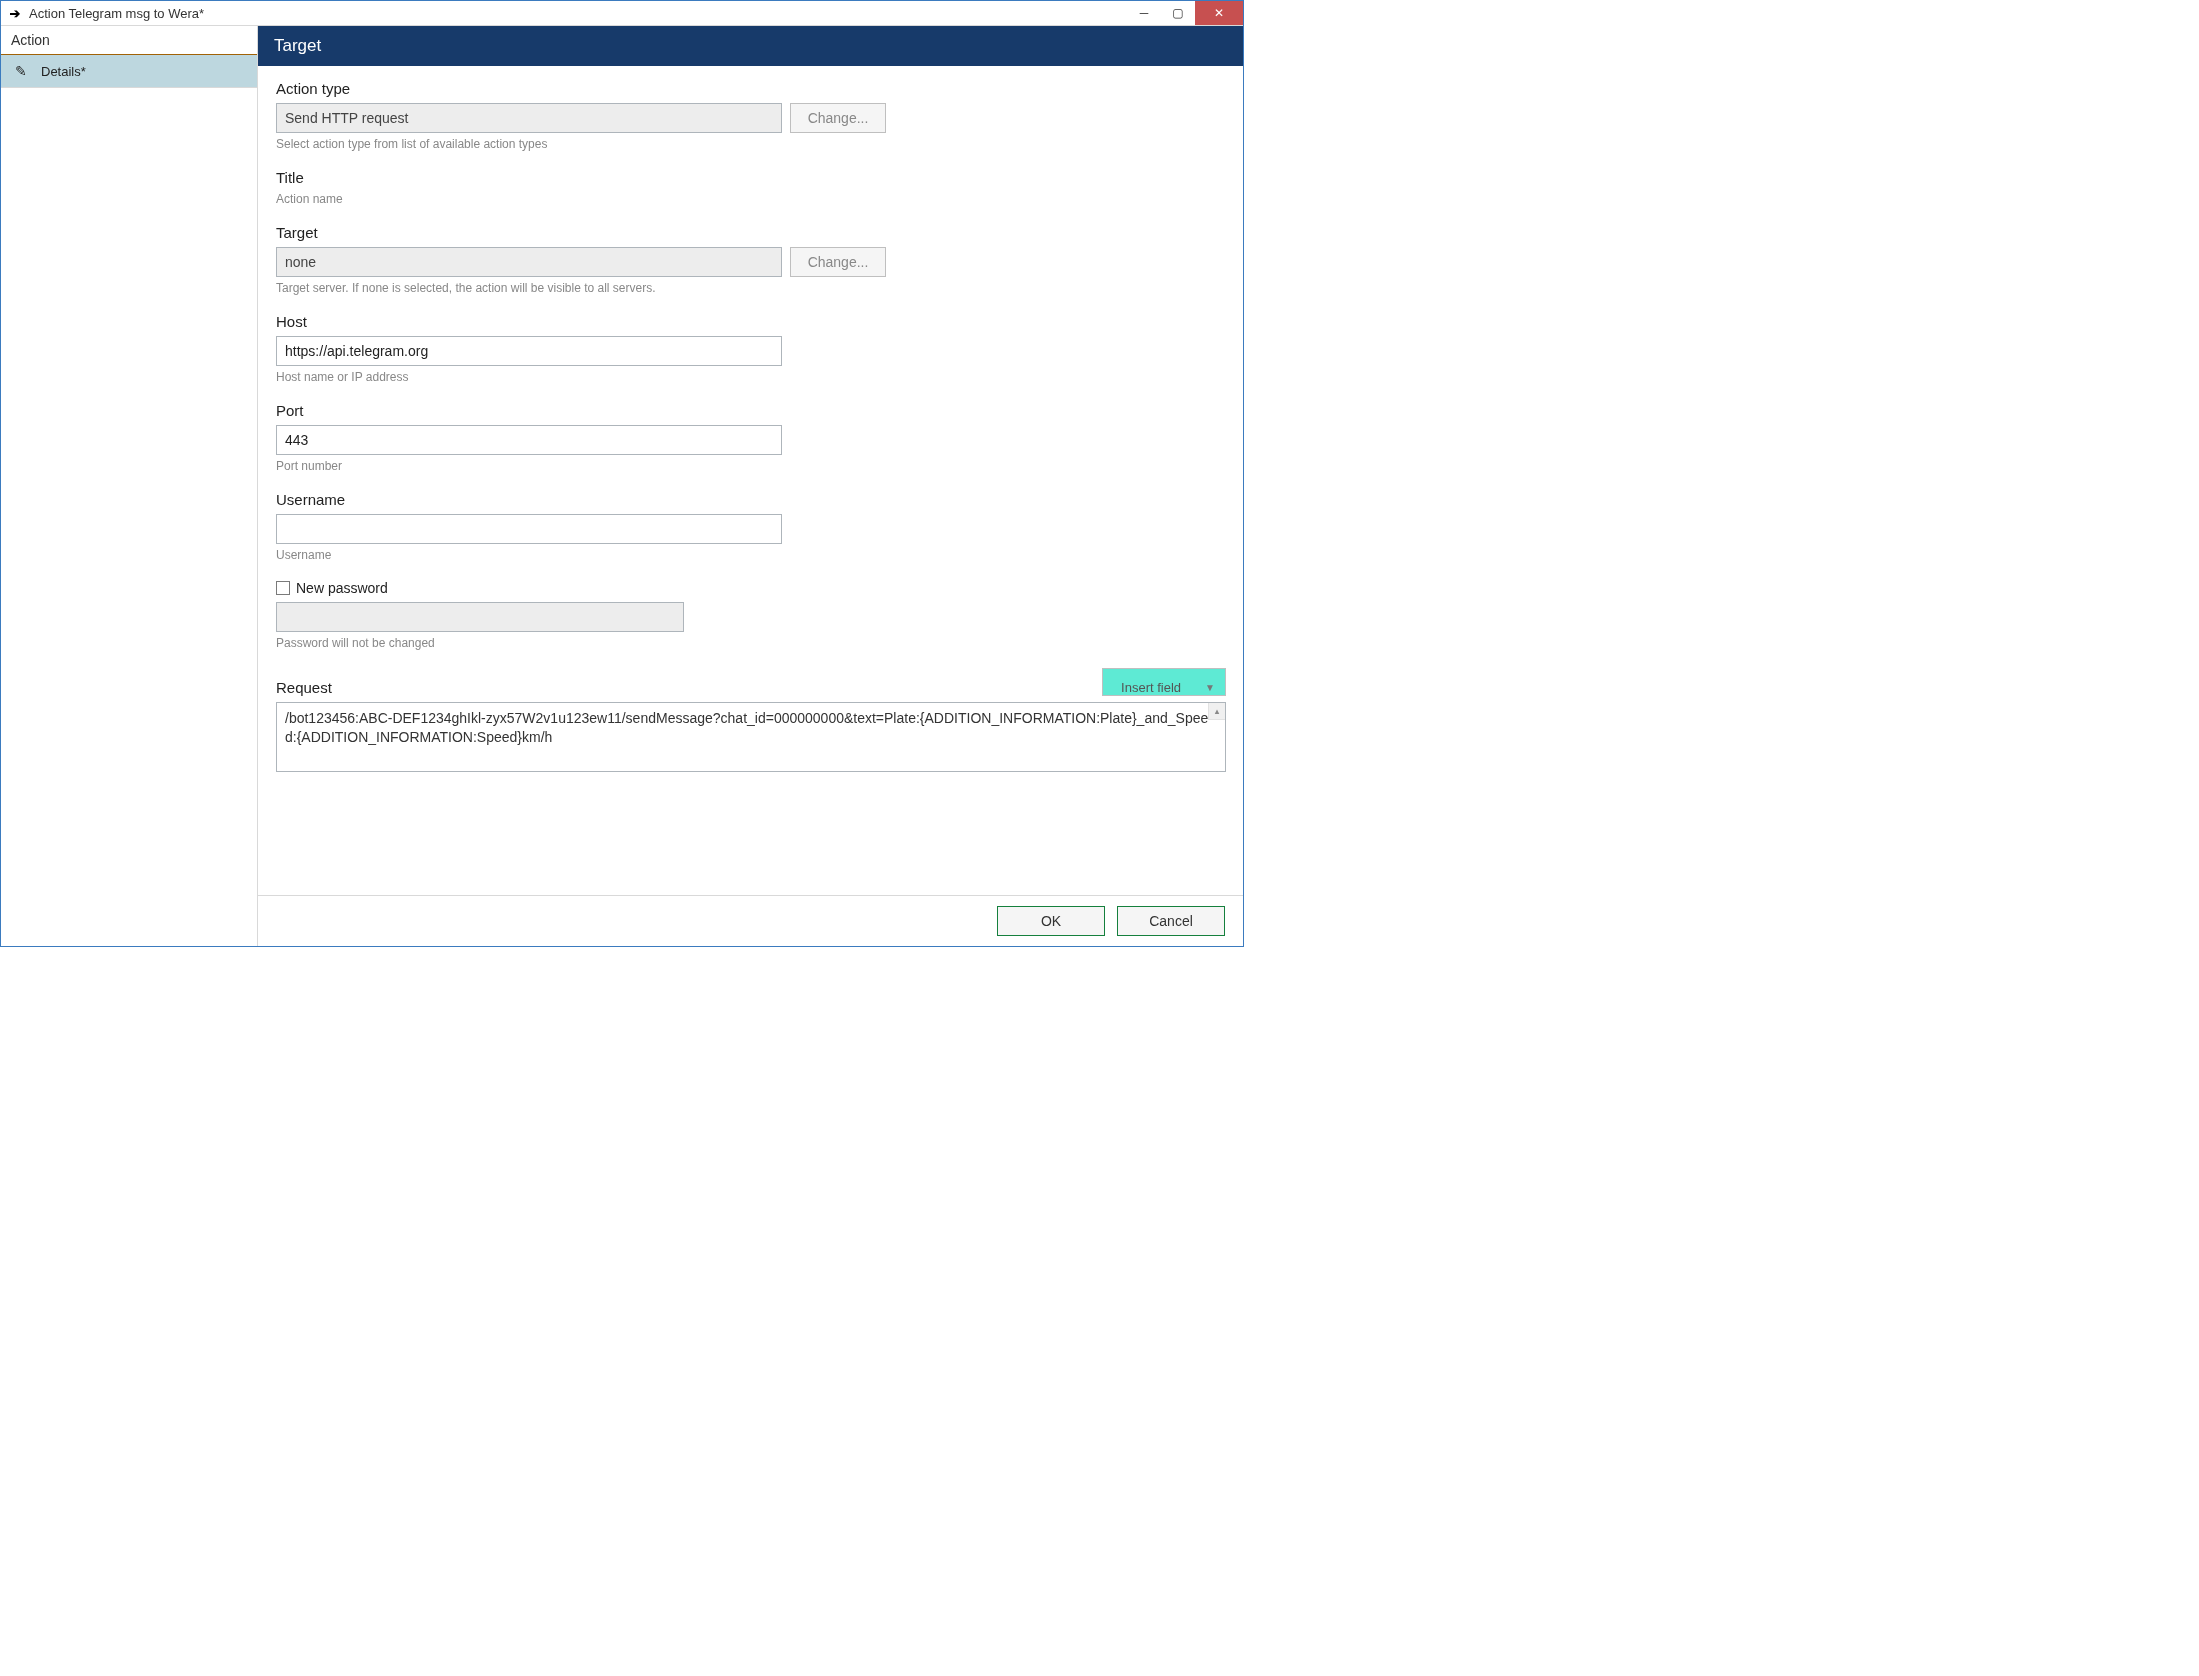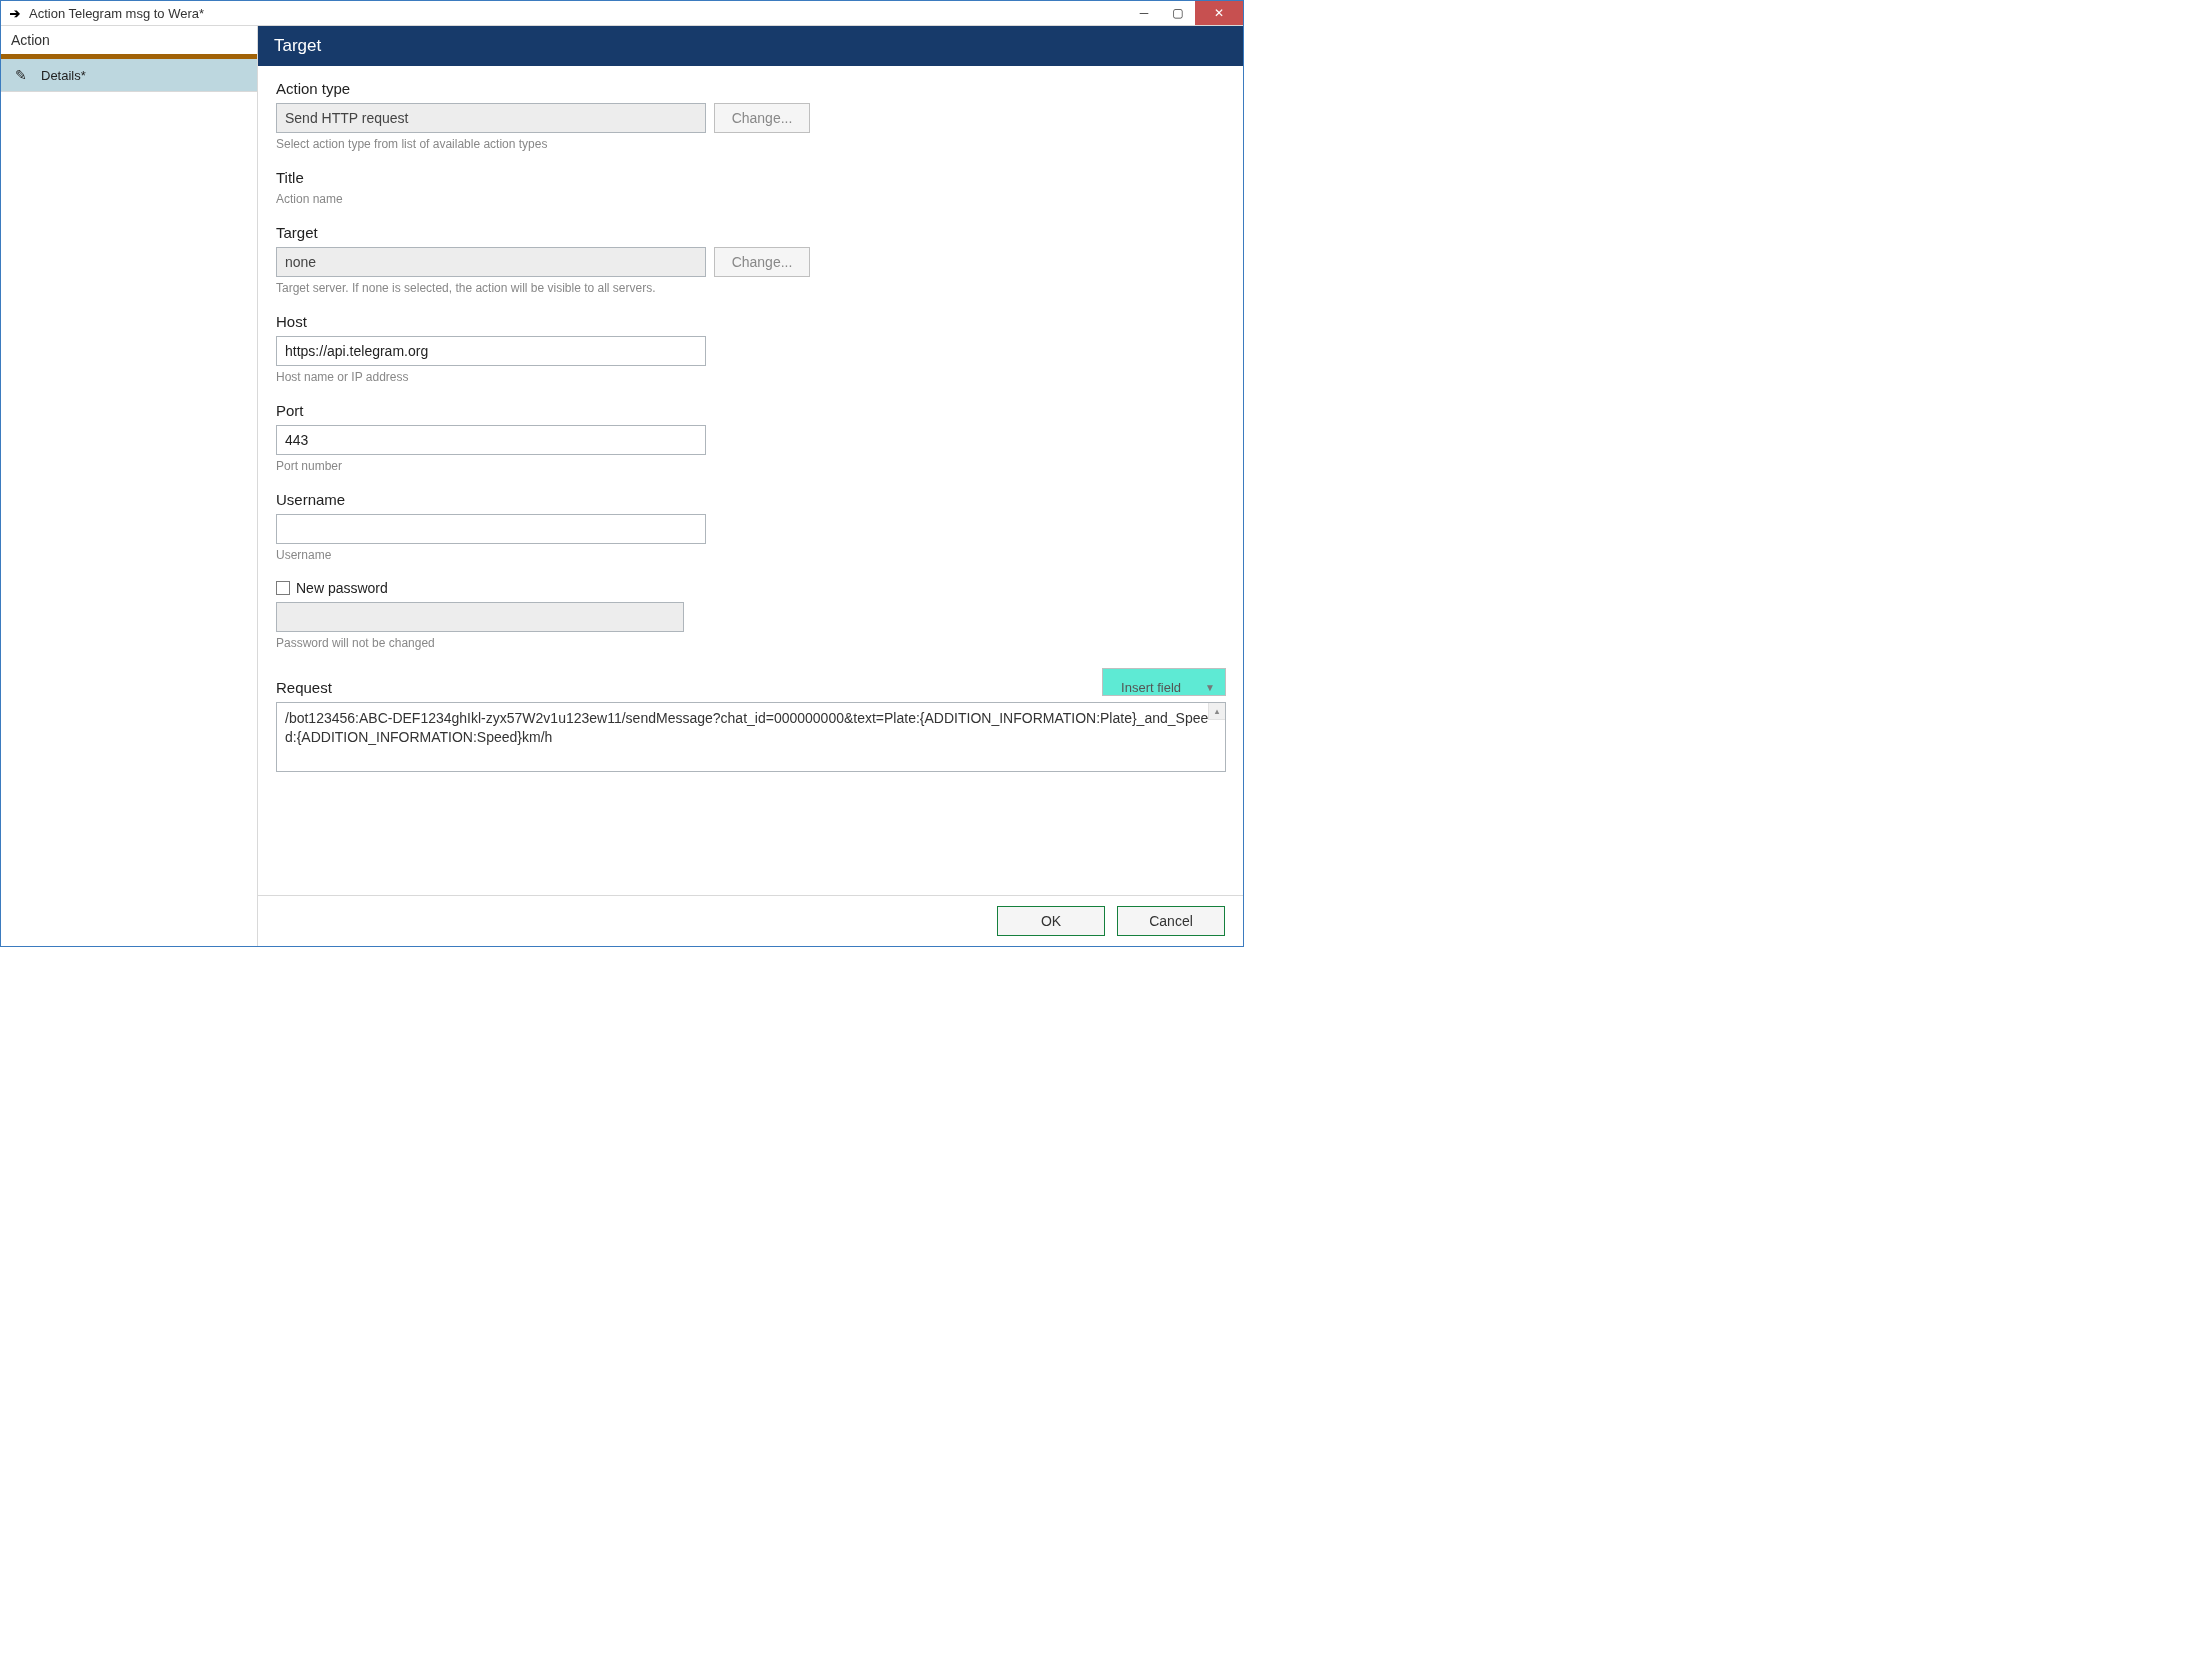--- a/index.html
+++ b/index.html
@@ -32,21 +32,21 @@
     .content-wrap { flex:1; display:flex; min-height:0; }
     .sidebar {
       width: 257px;
       background:#fff;
       border-right:1px solid #d9d9d9;
       display:flex;
       flex-direction:column;
     }
     .sidebar-header {
       padding:6px 10px;
-      border-bottom:5px solid #a16207;
+      border-bottom:1px solid #a16207;
       font-size:14px;
       color:#333;
     }
     .sidebar-item {
       display:flex;
       align-items:center;
       padding:8px 14px;
       background:#bdd7df;
       border-bottom:1px solid #d9d9d9;
       cursor:pointer;
@@ -68,21 +68,21 @@
     .form-section { margin-bottom:18px; }
     .form-label { font-size:15px; color:#222; margin-bottom:6px; }
     .form-row { display:flex; align-items:flex-start; gap:8px; }
     .text-input {
       border:1px solid #aeb5bb;
       padding:5px 8px;
       font-size:14px;
       color:#222;
       background:#fff;
       height:30px;
-      width:430px;
+      width:506px;
     }
     .text-input.disabled { background:#ededed; color:#444; }
     .helper { color:#888; font-size:12px; margin-top:4px; }
     .btn-change {
       height:30px;
       min-width:96px;
       background:#f5f5f5;
       border:1px solid #bfbfbf;
       color:#888;
       font-size:14px;

